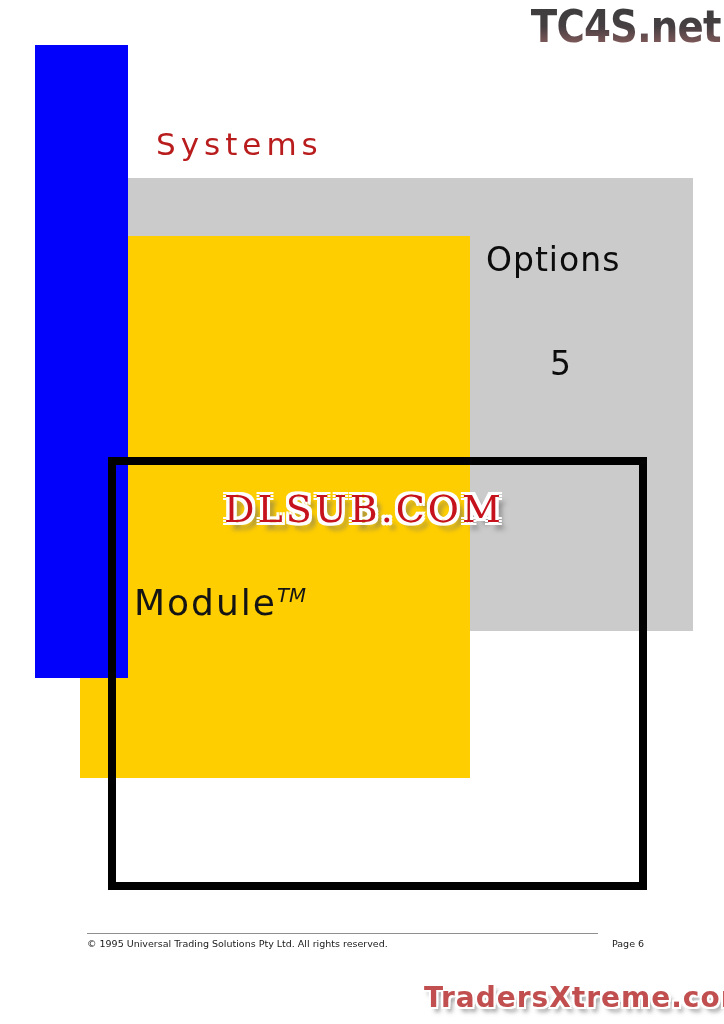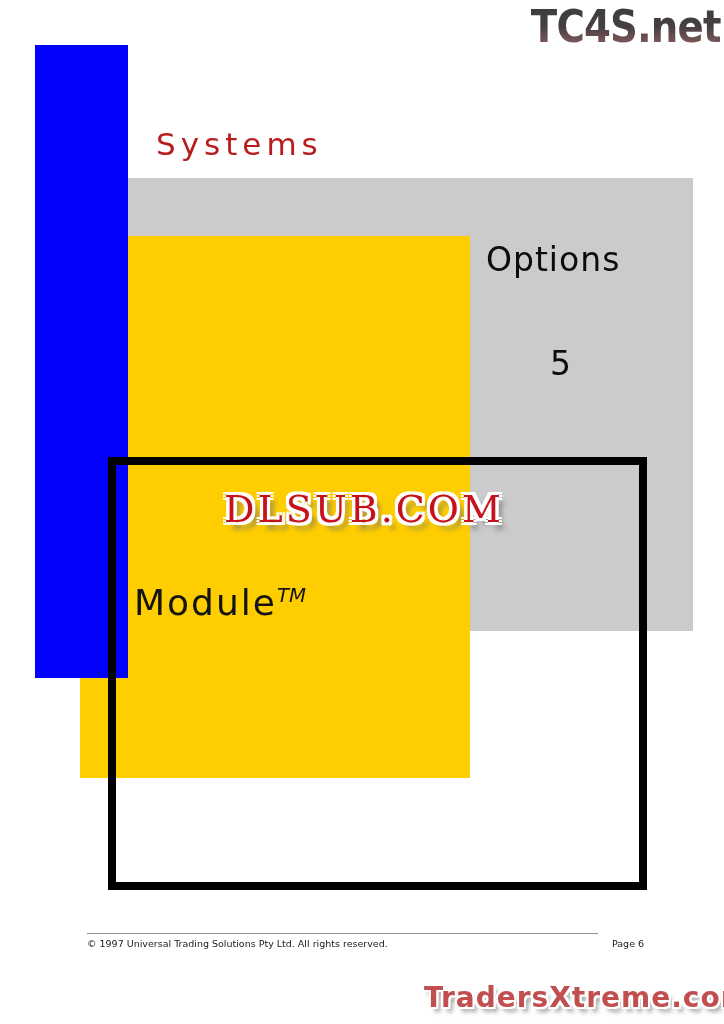--- a/index.html
+++ b/index.html
@@ -74,16 +74,16 @@
   <div class="module">Options</div>
   <div class="module-num">5</div>
 
   <h1 class="title"><br><span>Module</span><sup>TM</sup></h1>
 
   <div class="tc4s">TC4S.net</div>
   <div class="dlsub">DLSUB.COM</div>
   <div class="txtreme">TradersXtreme.com</div>
 
   <div class="footer-line"></div>
-  <div class="copyright">© 1997 Universal Trading Solutions Pty Ltd. All rights reserved.</div>
+  <div class="copyright">© 1995 Universal Trading Solutions Pty Ltd. All rights reserved.</div>
   <div class="pagenum">Page 6</div>
 
 </div>
 
 </body></html>

